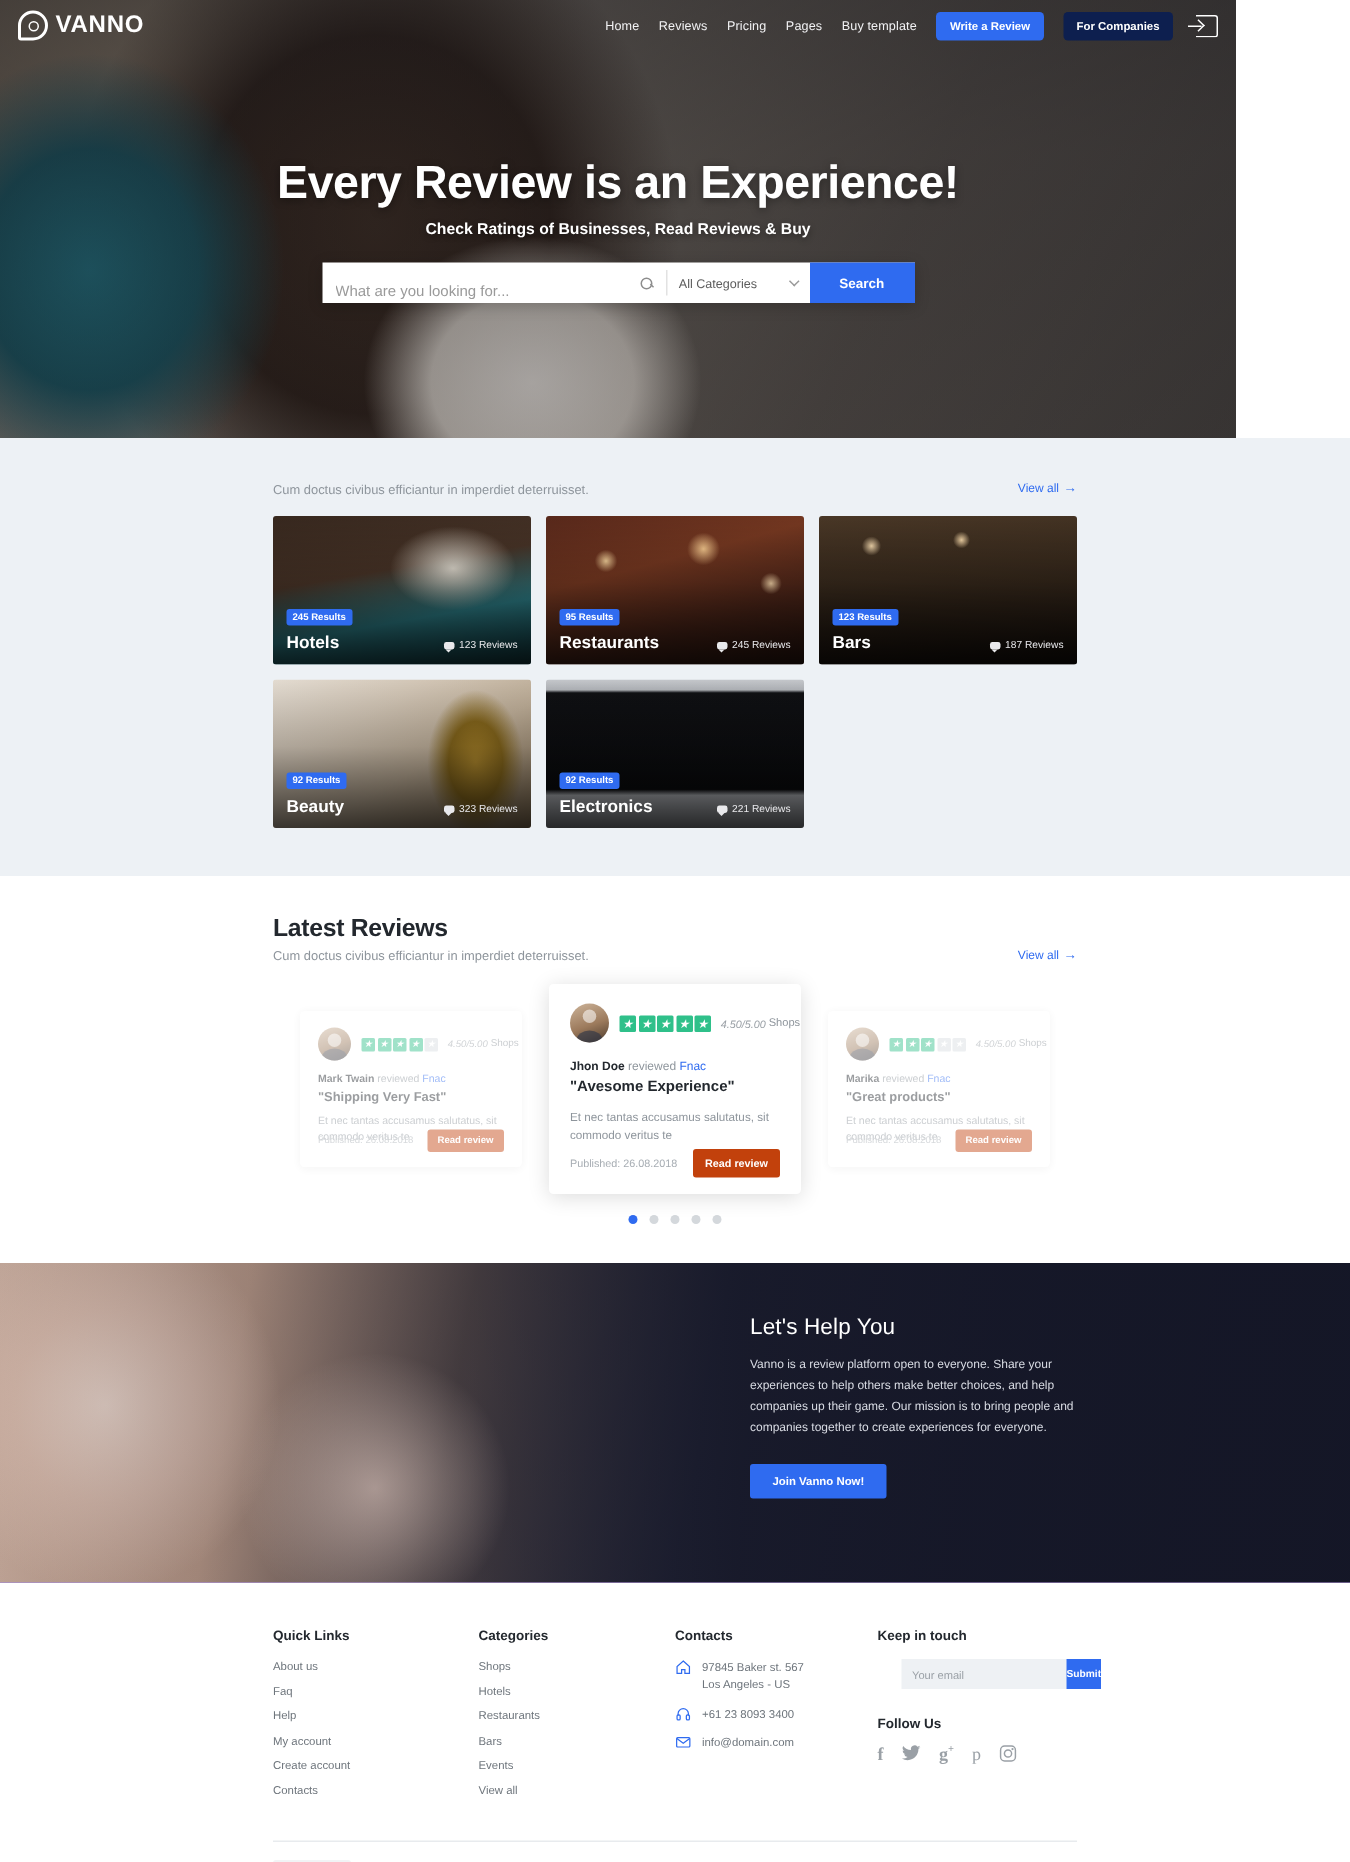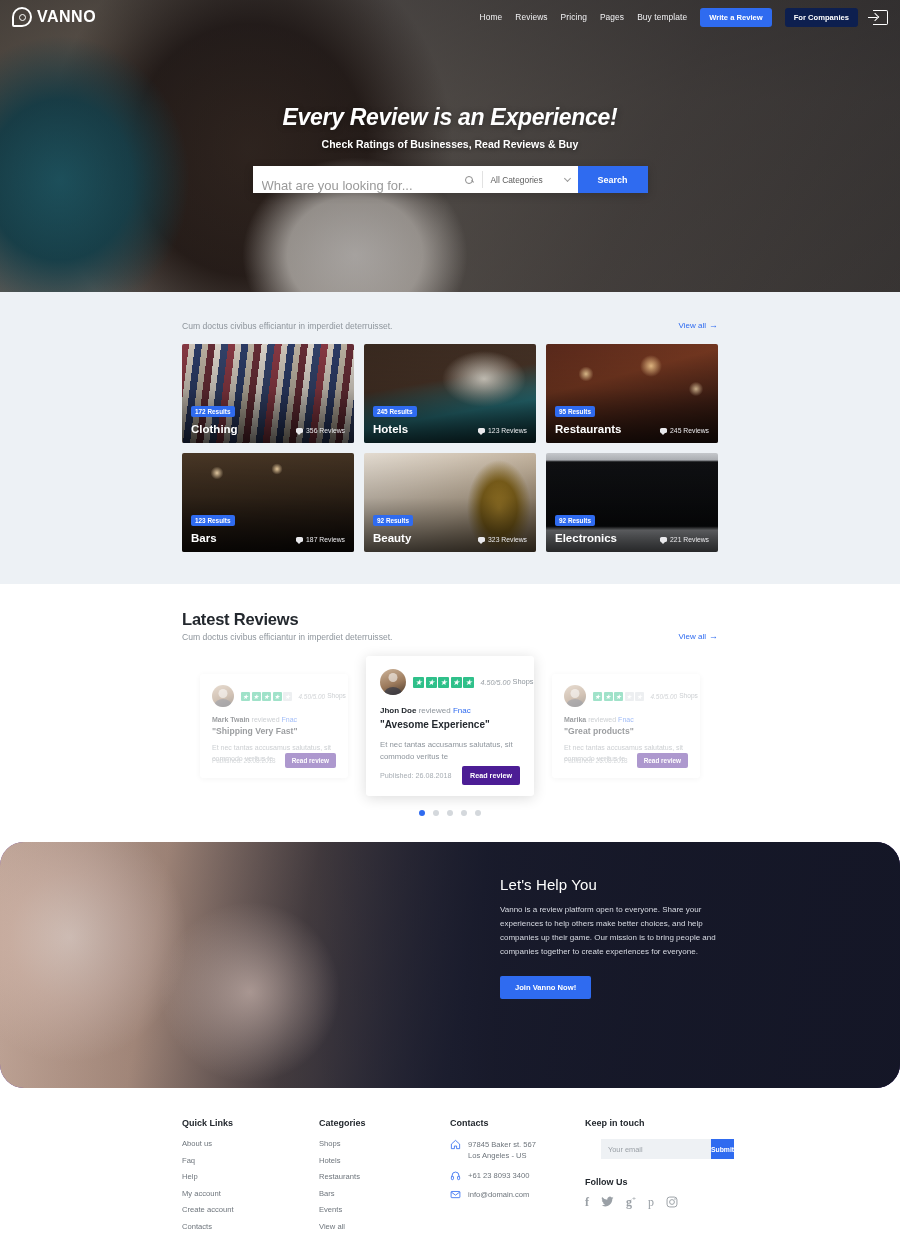--- a/index.html
+++ b/index.html
@@ -8,21 +8,21 @@
     font-family: "Liberation Sans", sans-serif;
     background: #fff;
     color: #333;
     -webkit-font-smoothing: antialiased;
   }
   body { width: 900px; overflow-x: hidden; }
 
   
   .hero {
     position: relative;
-    width: 900px;
+    width: 824px;
     height: 292px;
     overflow: hidden;
     background: #0369a1;
   }
   .hero-photo {
     position: absolute;
     inset: 0;
     background:
       radial-gradient(ellipse 180px 200px at 60px 180px, #1f6f7e 0%, #17535f 40%, rgba(20,70,80,0) 72%),
       radial-gradient(ellipse 150px 130px at 355px 255px, #efe9e2 0%, #d8d0c6 45%, rgba(200,190,180,0) 75%),
@@ -71,37 +71,36 @@
   }
   .login-ico::after {
     content:""; position:absolute; top:3.6px; left:-1px; width:5px; height:5px;
     border-top:1.6px solid #fff; border-right:1.6px solid #fff; transform: rotate(45deg);
   }
 
   .hero-inner {
     position: relative; z-index: 4; text-align: center; padding-top: 104px;
   }
   .hero-title {
-    color: #fff; font-size: 23px; font-weight: 700; letter-spacing: -.3px;
+    color: #fff; font-size: 31px; font-weight: 700; letter-spacing: -.3px;
     text-shadow: 0 1px 6px rgba(0,0,0,.4);
-    font-style: italic;
   }
   .hero-sub {
     color: #fff; font-size: 10.5px; font-weight: 700; margin-top: 7px;
     text-shadow: 0 1px 4px rgba(0,0,0,.45);
   }
   .searchbar {
     margin: 16px auto 0; width: 395px; height: 27px; display: flex;
     background: #fff; box-shadow: 0 2px 10px rgba(0,0,0,.2);
   }
   .sb-input {
     flex: 1 1 auto; display:flex; align-items:center; padding: 0 9px; position: relative;
   }
   .sb-input input {
-    border: none; outline: none; font-size: 13px; color: #555; width: 100%;
+    border: none; outline: none; font-size: 10px; color: #555; width: 100%;
     font-family: "Liberation Sans", sans-serif; background: transparent; margin-top: 12px;
   }
   .sb-input input::placeholder { color: #9a9a9a; }
   .mag {
     width: 8px; height: 8px; border: 1.2px solid #8d8d8d; border-radius: 50%;
     position: relative; flex: 0 0 auto; margin-left: 4px;
   }
   .mag::after {
     content:""; position:absolute; width:3.4px; height:1.2px; background:#8d8d8d;
     transform: rotate(45deg); right:-3px; bottom:0px;
@@ -245,31 +244,31 @@
   .rc-title { font-size: 8.6px; font-weight: 700; color: #23282e; margin-top: 3px; }
   .rev-card.center .rc-title { font-size: 10px; margin-top: 4px; }
   .rc-body { font-size: 7px; color: #8e959c; line-height: 1.55; margin-top: 7px; }
   .rev-card.center .rc-body { font-size: 7.8px; margin-top: 9px; }
   .rc-foot { display:flex; align-items:center; justify-content: space-between; position:absolute;
              left:12px; right:12px; bottom:10px; }
   .rev-card.center .rc-foot { left:14px; right:14px; bottom:11px; }
   .rc-date { font-size: 6.4px; color: #a7adb3; }
   .rev-card.center .rc-date { font-size: 7.2px; }
   .rc-btn {
-    background: #4c1d95; color:#fff; font-size: 6.4px; font-weight: 700; border:none;
+    background: #c2410c; color:#fff; font-size: 6.4px; font-weight: 700; border:none;
     padding: 4px 7px; border-radius: 2px; cursor: pointer; font-family:"Liberation Sans", sans-serif;
   }
   .rev-card.center .rc-btn { font-size: 7.2px; padding: 5px 8px; }
   .dots { display:flex; justify-content:center; gap: 8px; margin-top: 14px; }
   .dot { width: 6px; height: 6px; border-radius: 50%; background: #d4d8dc; cursor:pointer; }
   .dot.active { background: #2f6bf0; }
 
   
   .help {
-    position: relative; height: 246px; overflow: hidden; background: #4c1d95; border-radius: 24px;
+    position: relative; height: 213px; overflow: hidden; background: #4c1d95;
   }
   .help-photo {
     position: absolute; inset: 0;
     background:
       radial-gradient(ellipse 150px 160px at 70px 95px, #f3ddd0 0%, #e2c3b2 40%, rgba(200,165,145,0) 78%),
       radial-gradient(ellipse 120px 120px at 250px 150px, #e9cec0 0%, rgba(220,190,170,0) 75%),
       linear-gradient(100deg, #d6b8a7 0%, #c7a48f 18%, #5a4d4a 34%, #2a2c3f 52%, #1d2033 72%, #171a2b 100%);
   }
   .help-shade { position:absolute; inset:0; background: linear-gradient(90deg, rgba(20,22,38,.12) 0%, rgba(20,22,38,.35) 35%, rgba(20,22,38,.80) 55%, rgba(20,22,38,.88) 100%); }
   .help-inner { position: relative; z-index: 3; width: 536px; margin: 0 auto; padding-top: 34px; }
@@ -361,30 +360,20 @@
   <div class="wrap">
     <div class="sec-head">
       <div class="sec-sub">Cum doctus civibus efficiantur in imperdiet deterruisset.</div>
       <a class="view-all" href="#">
         <span>View all</span>
         <span class="arw">→</span>
       </a>
     </div>
 
     <div class="cat-grid">
-      <div class="cat-card">
-        <div class="cat-img img-clothing"></div>
-        <div class="cat-ov"></div>
-        <div class="cat-badge">172 Results</div>
-        <div class="cat-name">Clothing</div>
-        <div class="cat-rev">
-          <i class="bub"></i>
-          <span>356 Reviews</span>
-        </div>
-      </div>
       <div class="cat-card">
         <div class="cat-img img-hotels"></div>
         <div class="cat-ov"></div>
         <div class="cat-badge">245 Results</div>
         <div class="cat-name">Hotels</div>
         <div class="cat-rev">
           <i class="bub"></i>
           <span>123 Reviews</span>
         </div>
       </div>

